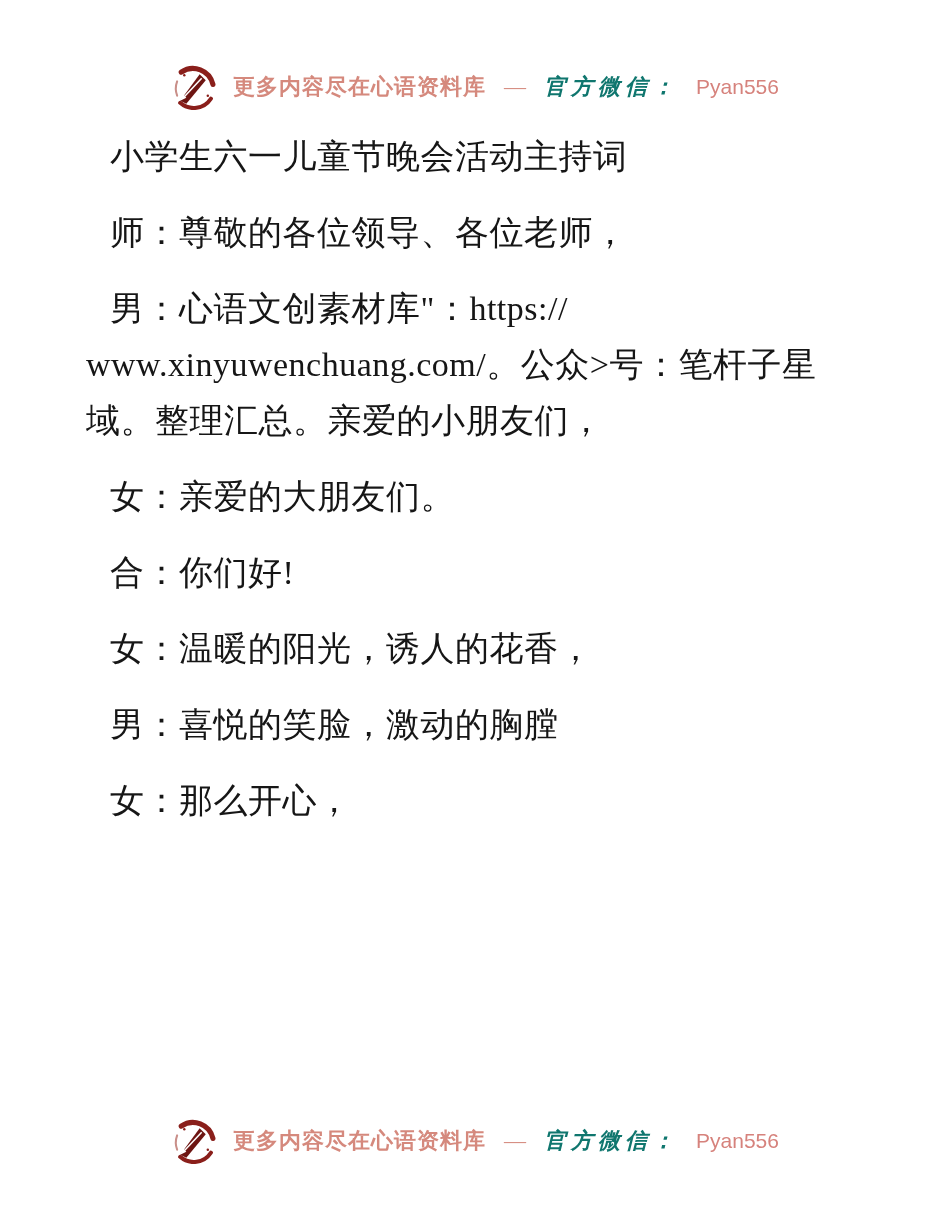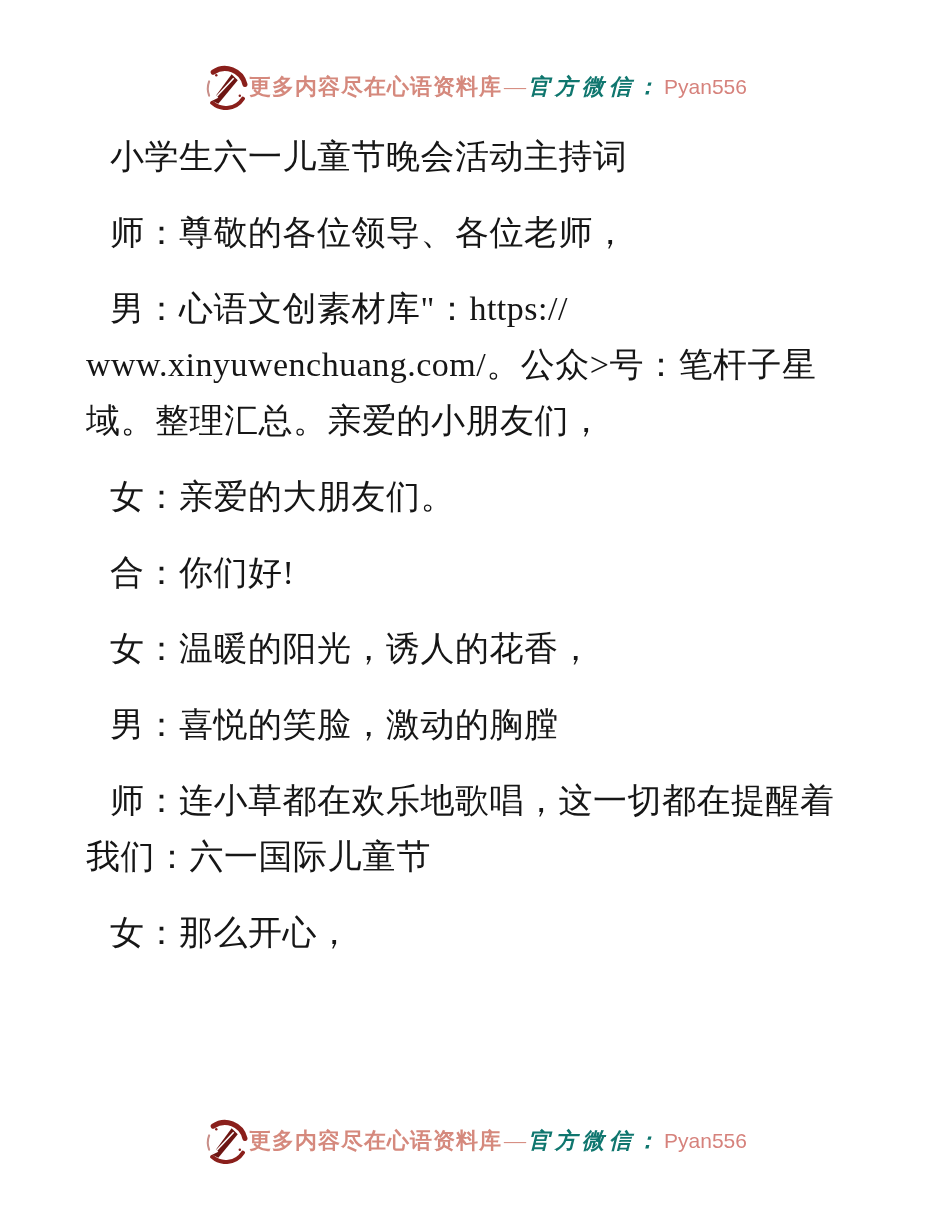--- a/index.html
+++ b/index.html
@@ -11,21 +11,21 @@
     font-family: "Liberation Serif", "DejaVu Serif", serif;
   }
 
   
   .brandbar {
     position: absolute;
     left: 0; width: 100%;
     display: flex;
     justify-content: center;
     align-items: center;
-    gap: 1px;
+    gap: 17px;
     height: 48px;
   }
   .brandbar.header { top: 63px; }
   .brandbar.footer { top: 1117px; }
 
   .brand-logo { width: 45px; height: 45px; flex: 0 0 auto; }
 
   .brand-text {
     font-family: "Liberation Serif", "DejaVu Serif", serif;
     font-weight: bold;
@@ -95,21 +95,20 @@
 
 <div class="doc">
   <p>小学生六一儿童节晚会活动主持词</p>
 
 <p>师：尊敬的各位领导、各位老师，</p>
     <p>男：心语文创素材库"：https://<br>www.xinyuwenchuang.com/。公众&gt;号：笔杆子星<br>域。整理汇总。亲爱的小朋友们，</p>
     <p>女：亲爱的大朋友们。</p>
     <p>合：你们好!</p>
     <p>女：温暖的阳光，诱人的花香，</p>
     <p>男：喜悦的笑脸，激动的胸膛</p>
-    <p>师：连小草都在欢乐地歌唱，这一切都在提醒着<br>我们：六一国际儿童节</p>
     <p>女：那么开心，</p>
   </div>
 
 <div class="brandbar footer">
   <svg class="brand-logo" viewBox="0 0 44 44" xmlns="http://www.w3.org/2000/svg" aria-hidden="true">
     <circle cx="22" cy="22" r="20" fill="#ffffff"></circle>
     <path d="M10 7 A 20 20 0 0 1 41 19" stroke="#8a1f1b" stroke-width="5" fill="none" stroke-linecap="round"></path>
     <path d="M39 33 A 20 20 0 0 1 9 37" stroke="#8a1f1b" stroke-width="4" fill="none" stroke-linecap="round"></path>
     <path d="M6 30 A 20 20 0 0 1 6 16" stroke="#c98f89" stroke-width="2" fill="none" stroke-linecap="round"></path>
     <polygon points="9,35 28,9 34,15 15,38" fill="#6d1512"></polygon>

